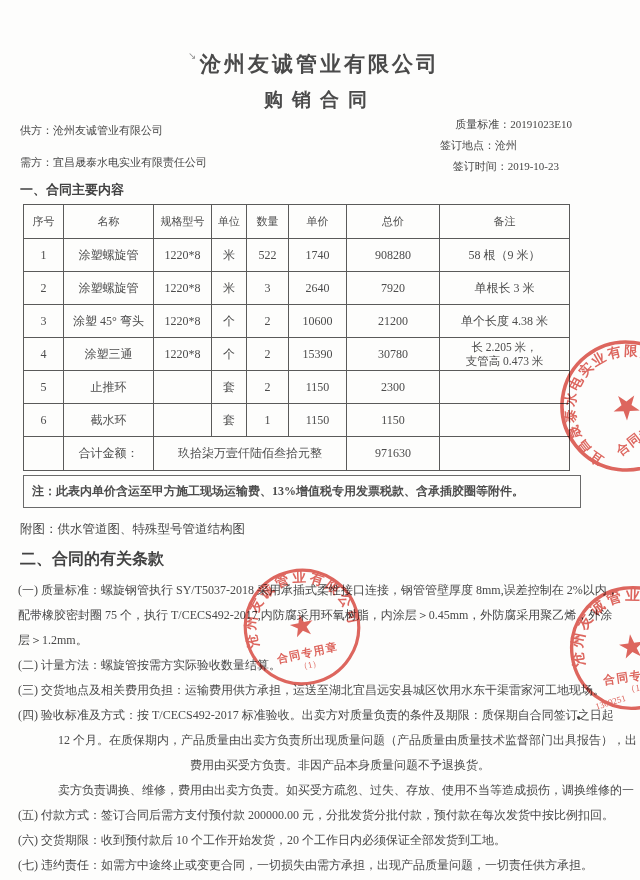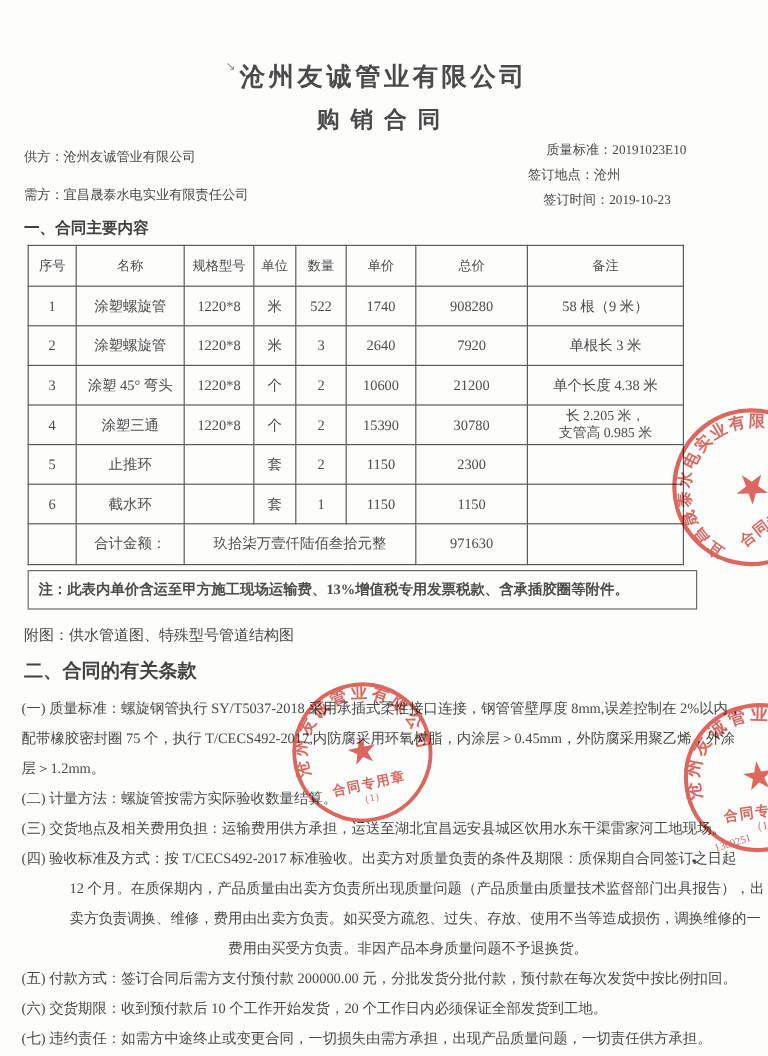--- a/index.html
+++ b/index.html
@@ -148,21 +148,21 @@
       <tr>
         <td>4</td>
         <td>涂塑三通</td>
         <td>1220*8</td>
         <td>个</td>
         <td>2</td>
         <td>15390</td>
         <td>30780</td>
         <td class="remark-2l">
           <span class="remark2">长 2.205 米，</span>
-          <span class="remark2">支管高 0.985 米</span>
+          <span class="remark2">支管高 0.473 米</span>
         </td>
       </tr>
       <tr>
         <td>5</td>
         <td>止推环</td>
         <td></td>
         <td>套</td>
         <td>2</td>
         <td>1150</td>
         <td>2300</td>
@@ -202,22 +202,22 @@
     </div>
     <div>
       <div class="clause-line">(二) 计量方法：螺旋管按需方实际验收数量结算。</div>
     </div>
     <div>
       <div class="clause-line">(三) 交货地点及相关费用负担：运输费用供方承担，运送至湖北宜昌远安县城区饮用水东干渠雷家河工地现场。</div>
     </div>
     <div>
       <div class="clause-line">(四) 验收标准及方式：按 T/CECS492-2017 标准验收。出卖方对质量负责的条件及期限：质保期自合同签订之日起</div>
       <div class="clause-line ind">12 个月。在质保期内，产品质量由出卖方负责所出现质量问题（产品质量由质量技术监督部门出具报告），出</div>
+      <div class="clause-line ind">费用由买受方负责。非因产品本身质量问题不予退换货。</div>
       <div class="clause-line ind">卖方负责调换、维修，费用由出卖方负责。如买受方疏忽、过失、存放、使用不当等造成损伤，调换维修的一</div>
-      <div class="clause-line ind">费用由买受方负责。非因产品本身质量问题不予退换货。</div>
     </div>
     <div>
       <div class="clause-line">(五) 付款方式：签订合同后需方支付预付款 200000.00 元，分批发货分批付款，预付款在每次发货中按比例扣回。</div>
     </div>
     <div>
       <div class="clause-line">(六) 交货期限：收到预付款后 10 个工作开始发货，20 个工作日内必须保证全部发货到工地。</div>
     </div>
     <div>
       <div class="clause-line">(七) 违约责任：如需方中途终止或变更合同，一切损失由需方承担，出现产品质量问题，一切责任供方承担。</div>
     </div>

